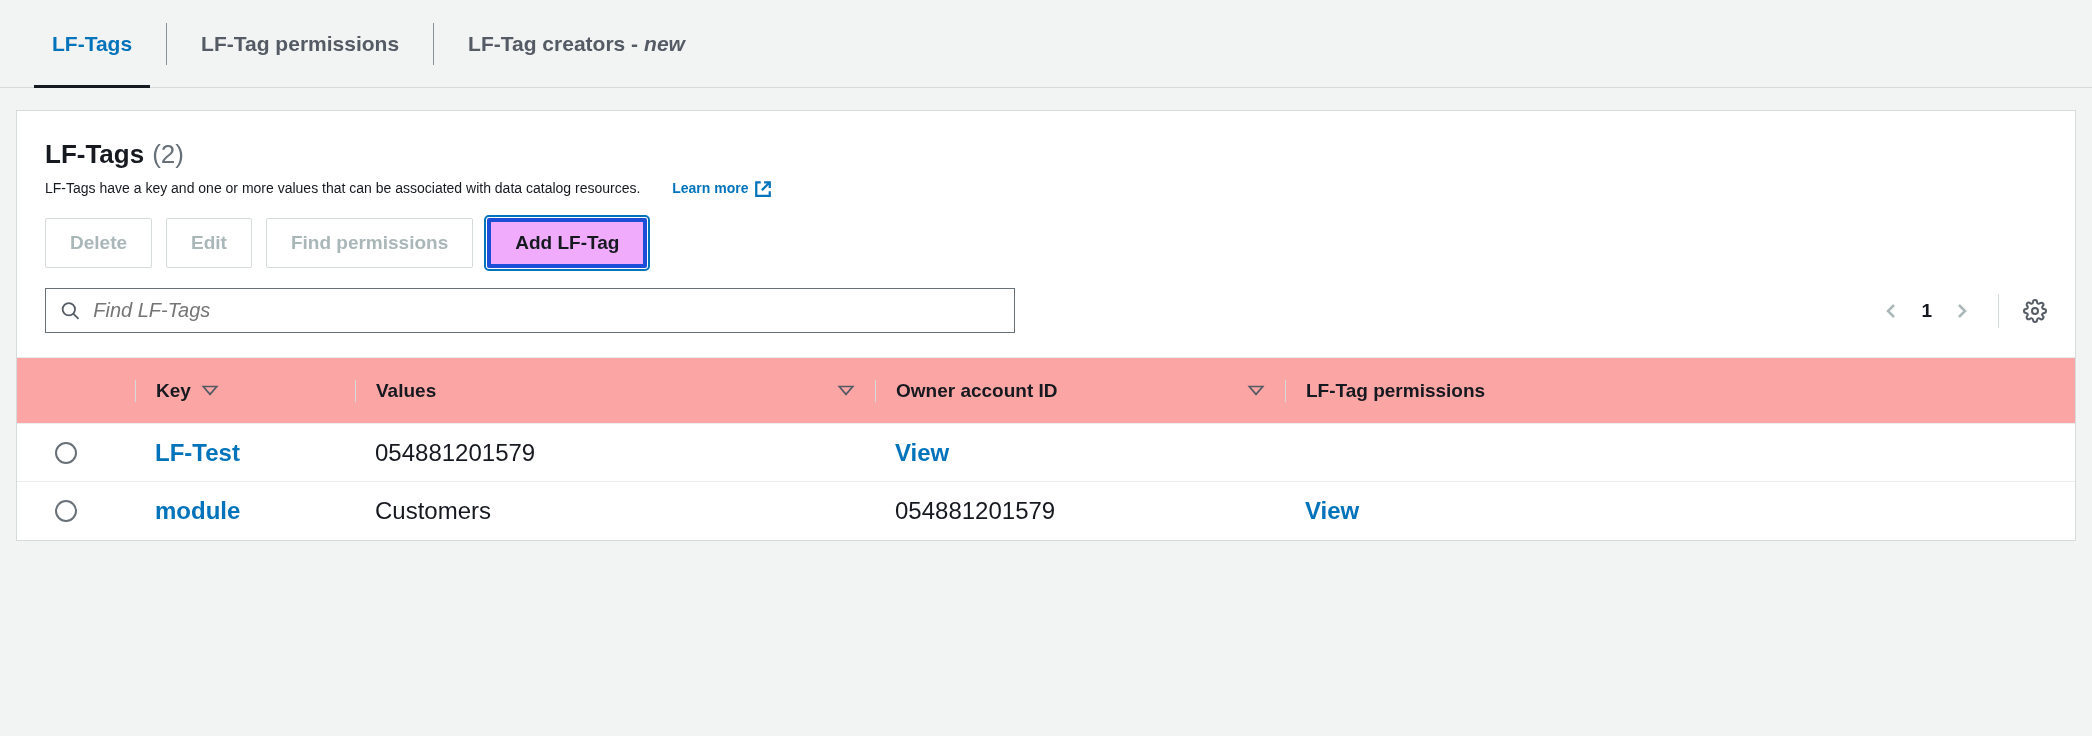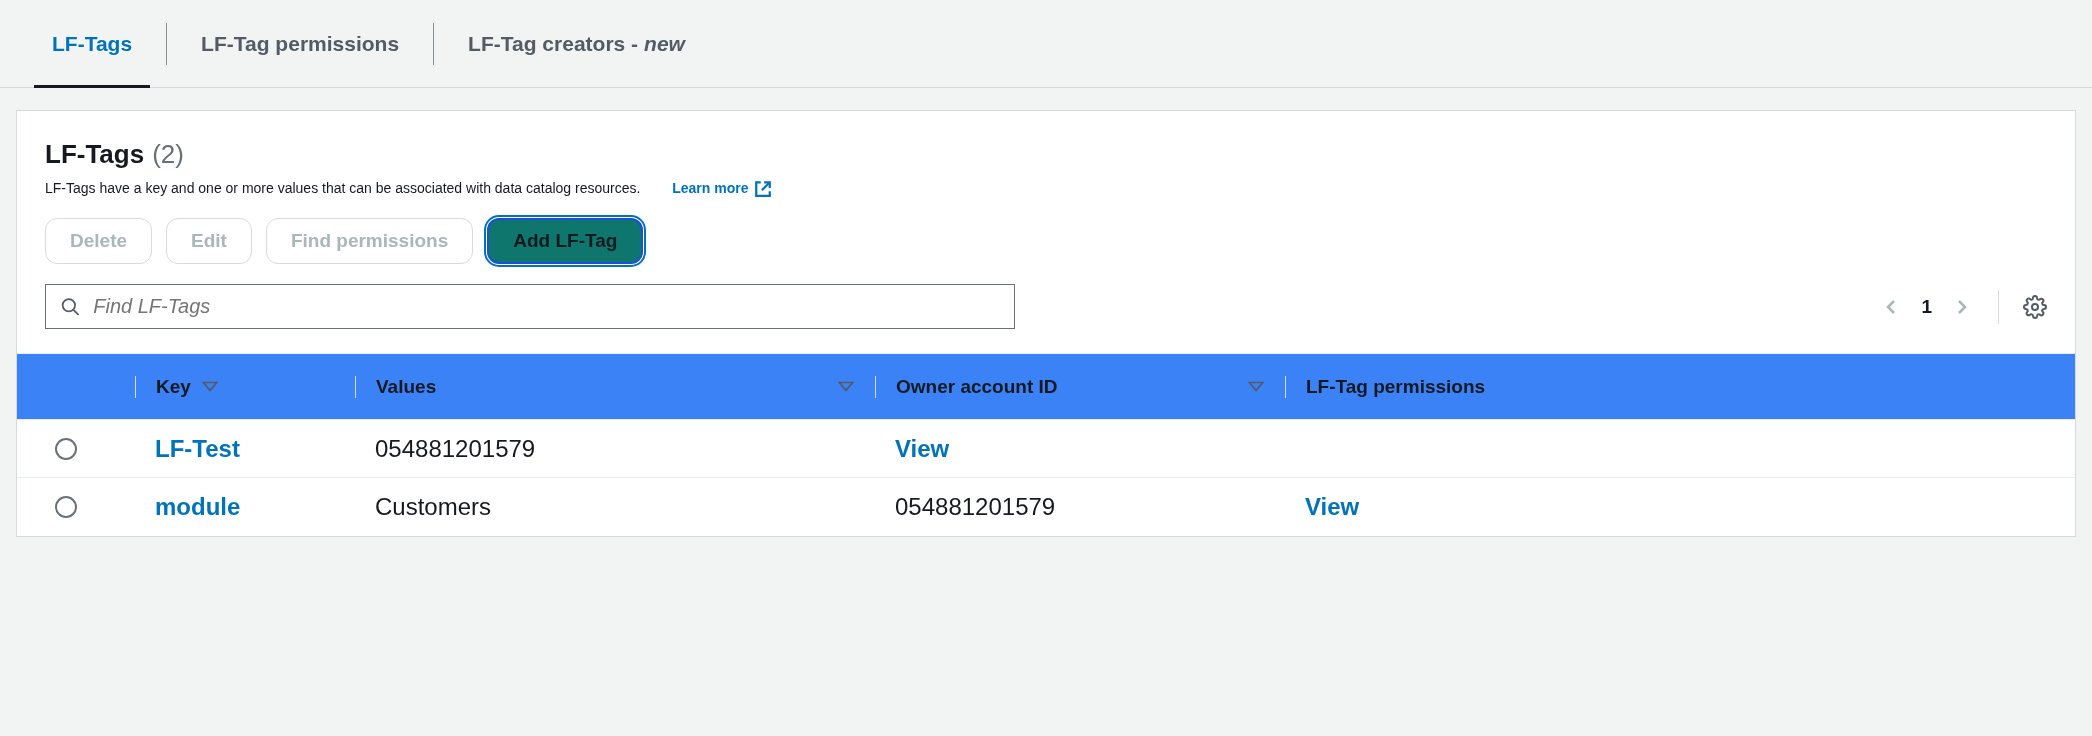--- a/index.html
+++ b/index.html
@@ -91,31 +91,31 @@
       gap: 14px;
       margin: 20px 28px 0 28px;
     }
     .btn {
       border: 1px solid #545b64;
       background: #fff;
       padding: 10px 24px;
       font-size: 19px;
       font-weight: 700;
       cursor: pointer;
-      border-radius: 12px;
+      border-radius: 2px;
       color: #545b64;
     }
     .btn:disabled, .btn.disabled {
       color: #aab7b8;
       border-color: #d5dbdb;
       cursor: not-allowed;
     }
     .btn-primary {
-      background: #0f766e;
-      border: 2px solid #1d4ed8;
+      background: #f0abfc;
+      border: 4px solid #1d4ed8;
       color: #16191f;
       outline: 2px solid #0073bb;
       outline-offset: 1px;
     }
     .toolbar {
       display: flex;
       align-items: center;
       justify-content: space-between;
       margin: 20px 28px 0 28px;
       gap: 20px;
@@ -155,21 +155,21 @@
     }
     .thead, .trow {
       display: grid;
       grid-template-columns: 90px 220px 520px 410px 1fr;
       align-items: center;
       padding: 0 28px;
     }
     .thead {
       height: 66px;
       border-bottom: 1px solid #eaeded;
-      background: #3b82f6;
+      background: #fca5a5;
     }
     .th {
       display: flex;
       align-items: center;
       gap: 10px;
       font-weight: 700;
       color: #16191f;
       font-size: 19px;
     }
     .th .filter-toggle { width: 18px; height: 18px; color: #545b64; cursor: pointer; }

